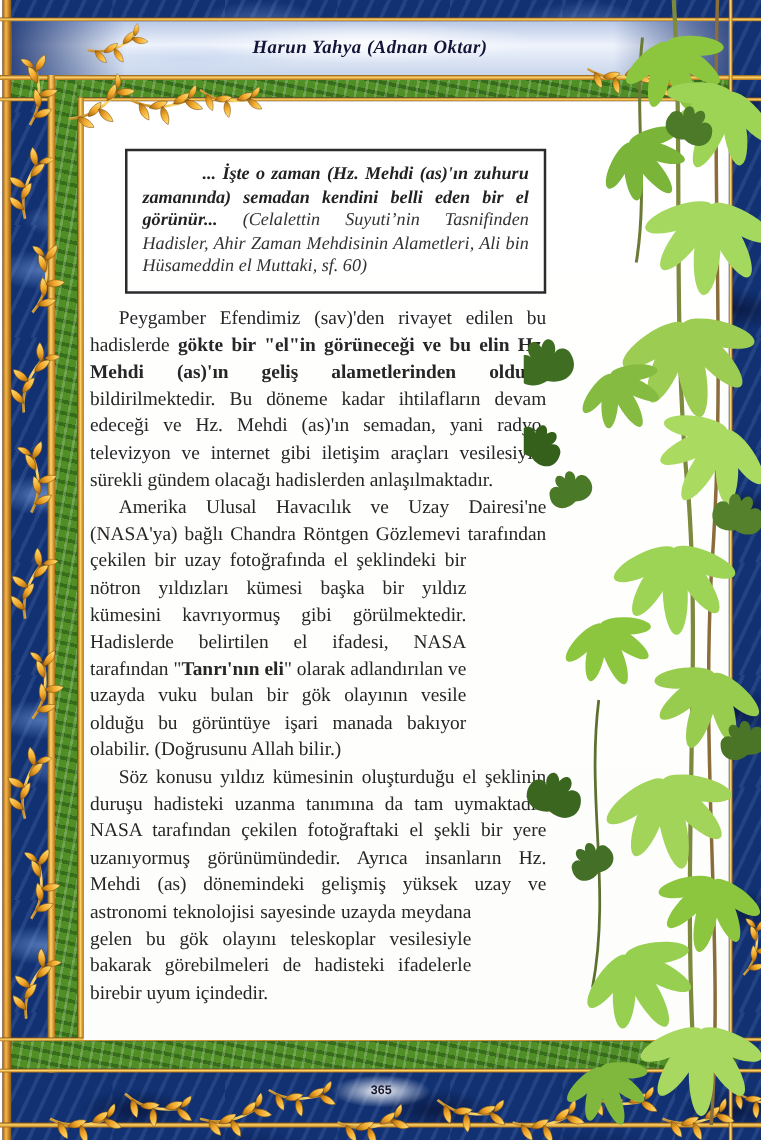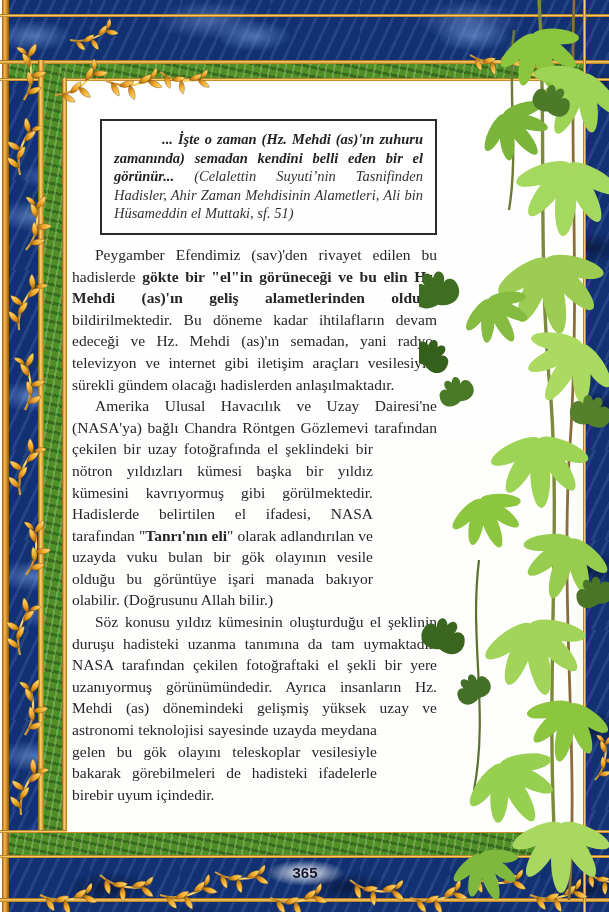--- a/index.html
+++ b/index.html
@@ -58,21 +58,21 @@
   .bodytext p{margin:0;text-indent:23px;}
   .bodytext b{font-weight:700;}
   .fl{float:right;}
   .f2{width:64px;height:176px;shape-outside:inset(46px 0 0 0);}
   .f3{width:60px;height:202px;shape-outside:inset(110px 0 0 0);}
 
   
   .pagenum-glow{position:absolute;left:248px;top:854px;width:114px;height:38px;z-index:30;
     background:radial-gradient(ellipse 55px 18px at 50% 50%, rgba(255,255,255,.95), rgba(255,255,255,0) 72%);
     text-align:center;line-height:38px;
-    font-family:"Liberation Sans",sans-serif;font-weight:700;font-size:15px;color:#17172e;}
+    font-family:"Liberation Sans",sans-serif;font-weight:700;font-size:10px;color:#17172e;}
 
   svg.deco{position:absolute;pointer-events:none;}
   #goldvines{left:0;top:0;z-index:20;}
   #ivy{right:0;top:0;z-index:40;}
 </style>
 </head>
 <body>
 
 <div class="page">
 
@@ -89,26 +89,29 @@
   <div class="green-strip" style="left:44px;top:64px;bottom:57px;width:18px"></div>
   <div class="gold-v" style="left:62px;top:78px;bottom:57px;width:5px"></div>
 
   <div class="gold-h" style="top:830px"></div>
   <div class="green-strip" style="left:9px;right:20px;top:833px;height:22px"></div>
   <div class="gold-h" style="top:855px"></div>
   <div class="gold-h" style="top:898px;height:4px"></div>
 
   <div class="gold-v" style="left:583px"></div>
 
+  <div class="banner">
+    <div class="banner-title">Harun Yahya (Adnan Oktar)</div>
+  </div>
 
   <div class="sheet">
     <div class="content">
 
       <div class="quote-box">
-        <b>... İşte o zaman (Hz. Mehdi (as)'ın zuhuru zamanında) semadan kendini belli eden bir el görünür... </b><span class="cite">(Celalettin Suyuti’nin Tasnifinden Hadisler, Ahir Zaman Mehdisinin Alametleri, Ali bin Hüsameddin el Muttaki, sf. 51)</span>
+        <b>... İşte o zaman (Hz. Mehdi (as)'ın zuhuru zamanında) semadan kendini belli eden bir el görünür... </b><span class="cite">(Celalettin Suyuti’nin Tasnifinden Hadisler, Ahir Zaman Mehdisinin Alametleri, Ali bin Hüsameddin el Muttaki, sf. 60)</span>
       </div>
 
       <div class="bodytext">
         <p><span>Peygamber Efendimiz (sav)'den rivayet edilen bu hadislerde </span><b>gökte bir "el"in görüneceği ve bu elin Hz. Mehdi (as)'ın geliş alametlerinden olduğu</b><span> bildirilmektedir. Bu döneme kadar ihtilafların devam edeceği ve Hz. Mehdi (as)'ın semadan, yani radyo, televizyon ve internet gibi iletişim araçları vesilesiyle, sürekli gündem olacağı hadislerden anlaşılmaktadır.</span></p>
         <p><span class="fl f2"></span><span>Amerika Ulusal Havacılık ve Uzay Dairesi'ne (NASA'ya) bağlı Chandra Röntgen Gözlemevi tarafından çekilen bir uzay fotoğrafında el şeklindeki bir nötron yıldızları kümesi başka bir yıldız kümesini kavrıyormuş gibi görülmektedir. Hadislerde belirtilen el ifadesi, NASA tarafından "</span><b>Tanrı'nın eli</b><span>" olarak adlandırılan ve uzayda vuku bulan bir gök olayının vesile olduğu bu görüntüye işari manada bakıyor olabilir. (Doğrusunu Allah bilir.)</span></p>
         <p><span class="fl f3"></span><span>Söz konusu yıldız kümesinin oluşturduğu el şeklinin duruşu hadisteki uzanma tanımına da tam uymaktadır. NASA tarafından çekilen fotoğraftaki el şekli bir yere uzanıyormuş görünümündedir. Ayrıca insanların Hz. Mehdi (as) dönemindeki gelişmiş yüksek uzay ve astronomi teknolojisi sayesinde uzayda meydana gelen bu gök olayını teleskoplar vesilesiyle bakarak görebilmeleri de hadisteki ifadelerle birebir uyum içindedir.</span><b></b><span></span></p>
       </div>
 
     </div>
   </div>

